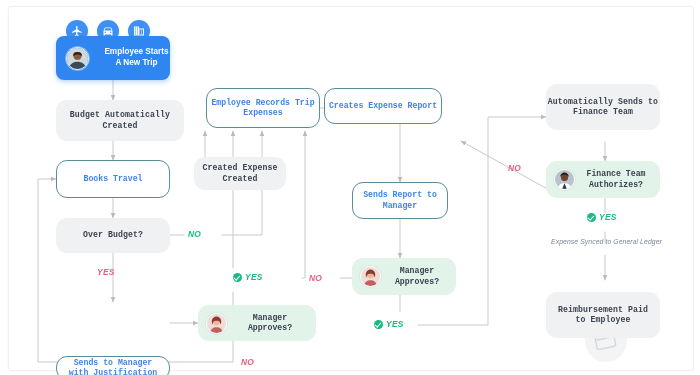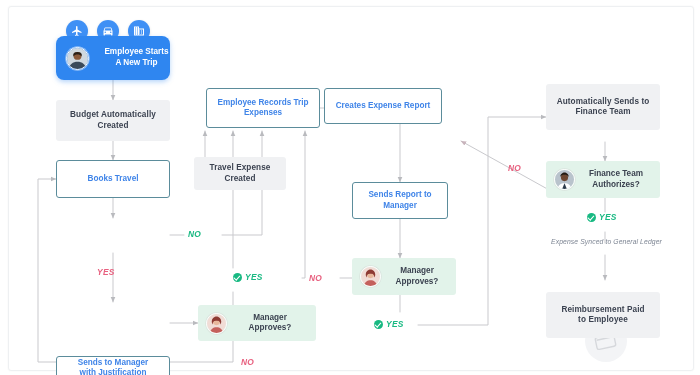--- a/index.html
+++ b/index.html
@@ -16,21 +16,21 @@
     width:684px;height:363px;
     background:#ffffff;
     border:1px solid #eef0f2;
     border-radius:3px;
     box-shadow:0 0 0 1px rgba(0,0,0,.01);
   }
 
   svg#wires{position:absolute;left:0;top:0;width:700px;height:375px;overflow:visible;}
 
   .node{position:absolute;box-sizing:border-box;display:flex;align-items:center;justify-content:center;
-        text-align:center;border-radius:3px;line-height:1.25;}
+        text-align:center;border-radius:11px;line-height:1.25;font-family:Liberation Mono, monospace;}
 
   
   .n-grey{background:#f0f1f3;color:#3b4250;font-weight:bold;font-size:8.2px;letter-spacing:.1px;}
   
   .n-outline{background:#ffffff;border:1.2px solid #5b8c9b;color:#3f84e8;font-weight:bold;font-size:8.2px;}
   
   .n-mint{background:#e2f3ea;color:#3b4250;font-weight:bold;font-size:8.2px;justify-content:flex-start;}
 
   
   #start-node{
@@ -162,33 +162,38 @@
         <path d="M4 40c0-9 7.5-14 16-14s16 5 16 14z" fill="#3a4a5a"></path>
         <path d="M12 12c1-6 15-6 16 0 .6 3-1 4-1 4-1-5-13-5-14 0 0 0-1.6-1-1-4z" fill="#2b2118"></path>
       </svg>
     </div>
     <div class="start-label">
       <div>Employee Starts</div>
       <div>A New Trip</div>
     </div>
   </div>
 
-  <div class="node n-grey" style="left:56px;top:100px;width:114px;height:41px;">
+  <div class="node n-grey" style="left:56px;top:100px;width:128px;height:41px;">
     <div>
       <div>Budget Automatically</div>
       <div>Created</div>
     </div>
   </div>
 
   <div class="node n-outline" style="left:56px;top:160px;width:114px;height:38px;">
     <div>
       <div>Books Travel</div>
     </div>
   </div>
 
+  <div class="node n-grey" style="left:56px;top:218px;width:114px;height:35px;">
+    <div>
+      <div>Over Budget?</div>
+    </div>
+  </div>
 
   <div class="node n-outline" style="left:56px;top:316px;width:114px;height:24px;margin-top:40px;">
     <div>
       <div>Sends to Manager</div>
       <div>with Justification</div>
     </div>
   </div>
 
   <div class="node n-mint" style="left:198px;top:305px;width:118px;height:36px;">
     <div class="avatar">
@@ -207,21 +212,21 @@
 
   <div class="node n-outline" style="left:206px;top:88px;width:114px;height:40px;">
     <div>
       <div>Employee Records Trip</div>
       <div>Expenses</div>
     </div>
   </div>
 
   <div class="node n-grey" style="left:194px;top:157px;width:92px;height:33px;">
     <div>
-      <div>Travel Expense</div>
+      <div>Created Expense</div>
       <div>Created</div>
     </div>
   </div>
 
   <div class="node n-outline" style="left:324px;top:88px;width:118px;height:36px;">
     <div>
       <div>Creates Expense Report</div>
     </div>
   </div>
 

